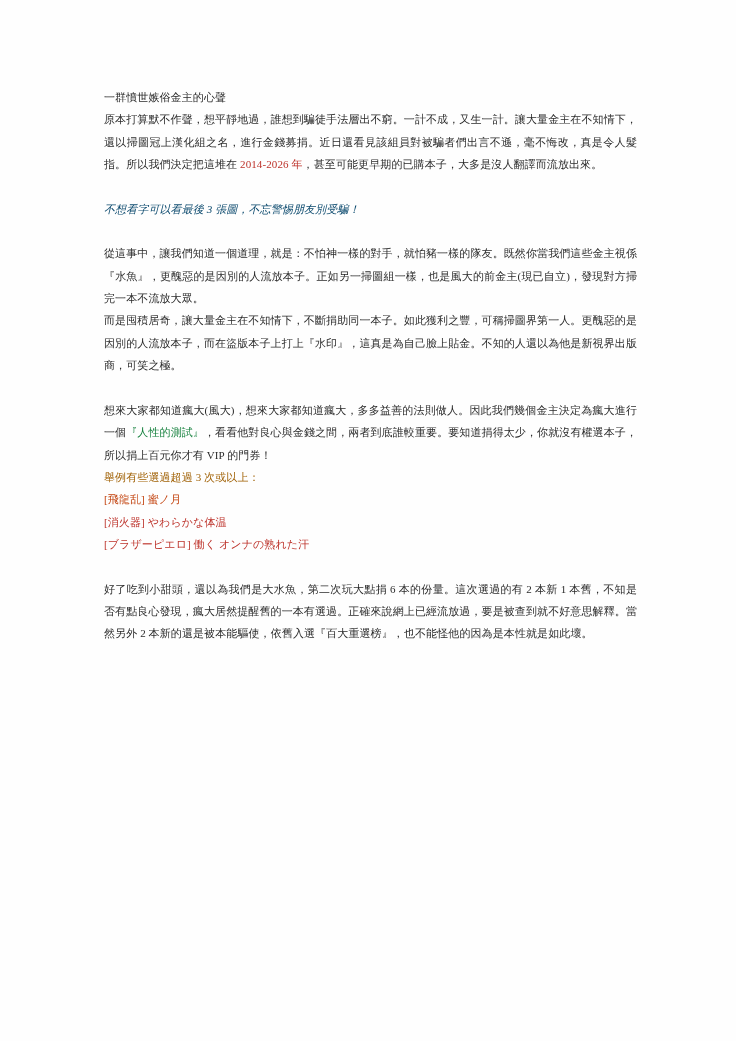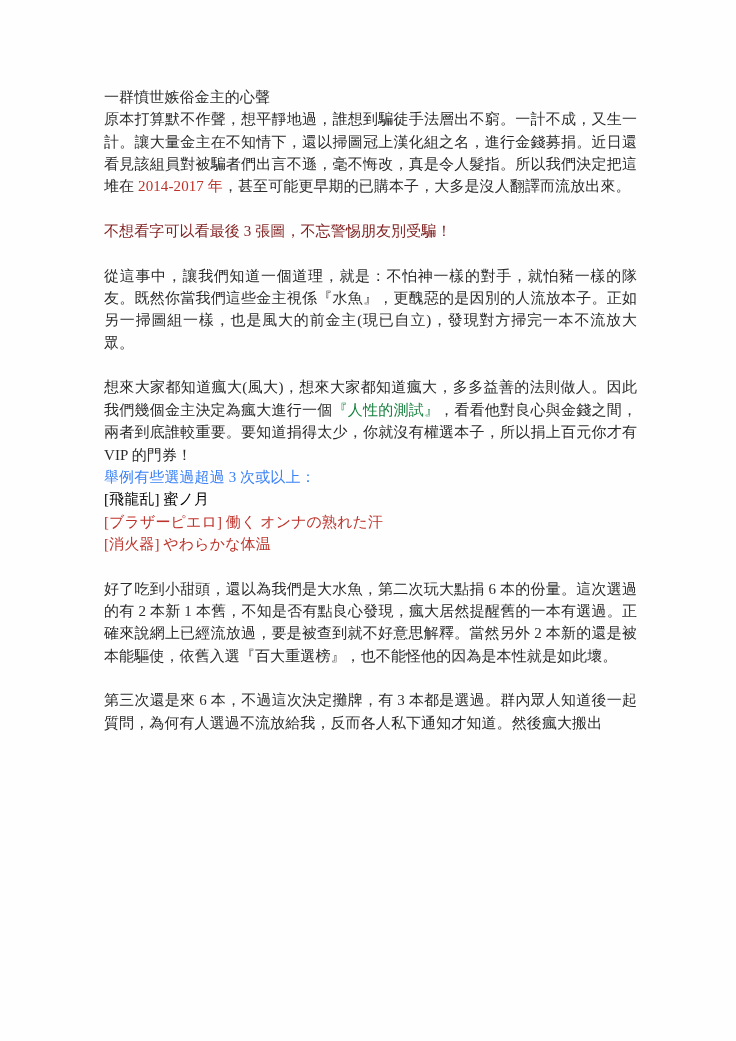--- a/index.html
+++ b/index.html
@@ -20,45 +20,45 @@
     width: 736px;
     height: 1041px;
     background: #fefefe;
   }
   .content {
     position: absolute;
     left: 104px;
     top: 86px;
     width: 533px;
     color: #2b2b2b;
-    font-size: 15px;
+    font-size: 11px;
     line-height: 22.35px;
     text-align: justify;
     letter-spacing: 0.1px;
   }
   .para {
     margin: 0;
   }
   .para.gap {
     margin-top: 22.35px;
   }
   .red {
     color: #bd332b;
   }
 </style>
 </head>
 <body>
 
 <div class="page" style="background: rgb(254, 254, 254);">
   <div class="content" style="color: rgb(43, 43, 43);">
       <p class="para"><span>一群憤世嫉俗金主的心聲</span></p>
-      <p class="para"><span>原本打算默不作聲，想平靜地過，誰想到騙徒手法層出不窮。一計不成，又生一計。讓大量金主在不知情下，還以掃圖冠上漢化組之名，進行金錢募捐。近日還看見該組員對被騙者們出言不遜，毫不悔改，真是令人髮指。所以我們決定把這堆在 </span><span class="red" style="color: rgb(189, 51, 43);">2014-2017 年</span><span>，甚至可能更早期的已購本子，大多是沒人翻譯而流放出來。</span></p>
-      <p class="para gap"><span class="red" style="color: #7f1d1d;">不想看字可以看最後 3 張圖，不忘警惕朋友別受騙！</span></p>
+      <p class="para"><span>原本打算默不作聲，想平靜地過，誰想到騙徒手法層出不窮。一計不成，又生一計。讓大量金主在不知情下，還以掃圖冠上漢化組之名，進行金錢募捐。近日還看見該組員對被騙者們出言不遜，毫不悔改，真是令人髮指。所以我們決定把這堆在 </span><span class="red" style="color: rgb(189, 51, 43);">2014-2026 年</span><span>，甚至可能更早期的已購本子，大多是沒人翻譯而流放出來。</span></p>
+      <p class="para gap"><span class="red" style="color: #0c4a6e; font-style: italic;">不想看字可以看最後 3 張圖，不忘警惕朋友別受騙！</span></p>
       <p class="para gap"><span>從這事中，讓我們知道一個道理，就是：不怕神一樣的對手，就怕豬一樣的隊友。既然你當我們這些金主視係『水魚』，更醜惡的是因別的人流放本子。正如另一掃圖組一樣，也是風大的前金主(現已自立)，發現對方掃完一本不流放大眾。</span></p>
+      <p class="para"><span>而是囤積居奇，讓大量金主在不知情下，不斷捐助同一本子。如此獲利之豐，可稱掃圖界第一人。更醜惡的是因別的人流放本子，而在盜版本子上打上『水印』，這真是為自己臉上貼金。不知的人還以為他是新視界出版商，可笑之極。</span></p>
       <p class="para gap"><span>想來大家都知道瘋大(風大)，想來大家都知道瘋大，多多益善的法則做人。因此我們幾個金主決定為瘋大進行一個</span><span class="red" style="color: #15803d;">『人性的測試』</span><span>，看看他對良心與金錢之間，兩者到底誰較重要。要知道捐得太少，你就沒有權選本子，所以捐上百元你才有 VIP 的門券！</span></p>
-      <p class="para"><span class="red" style="color: #3b82f6;">舉例有些選過超過 3 次或以上：</span></p>
-      <p class="para"><span class="red" style="color: #000000;">[飛龍乱] 蜜ノ月</span></p>
+      <p class="para"><span class="red" style="color: #a16207;">舉例有些選過超過 3 次或以上：</span></p>
+      <p class="para"><span class="red" style="color: #c2410c;">[飛龍乱] 蜜ノ月</span></p>
+      <p class="para"><span class="red" style="color: rgb(189, 51, 43);">[消火器] やわらかな体温</span></p>
       <p class="para"><span class="red" style="color: rgb(189, 51, 43);">[ブラザーピエロ] 働く オンナの熟れた汗</span></p>
-      <p class="para"><span class="red" style="color: rgb(189, 51, 43);">[消火器] やわらかな体温</span></p>
       <p class="para gap"><span>好了吃到小甜頭，還以為我們是大水魚，第二次玩大點捐 6 本的份量。這次選過的有 2 本新 1 本舊，不知是否有點良心發現，瘋大居然提醒舊的一本有選過。正確來說網上已經流放過，要是被查到就不好意思解釋。當然另外 2 本新的還是被本能驅使，依舊入選『百大重選榜』，也不能怪他的因為是本性就是如此壞。</span></p>
-      <p class="para gap"><span>第三次還是來 6 本，不過這次決定攤牌，有 3 本都是選過。群內眾人知道後一起質問，為何有人選過不流放給我，反而各人私下通知才知道。然後瘋大搬出</span></p>
     </div>
 </div>
 
 </body></html>

